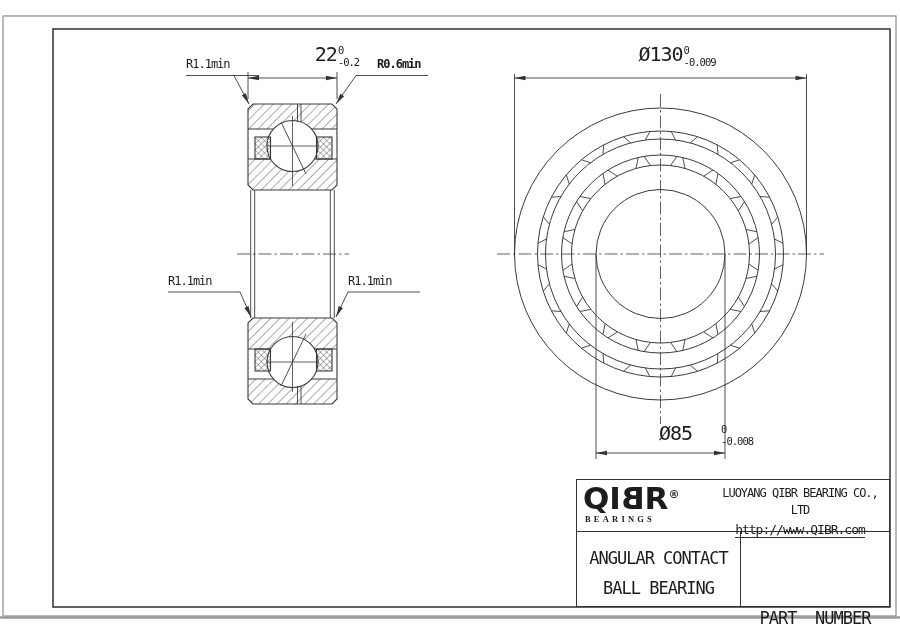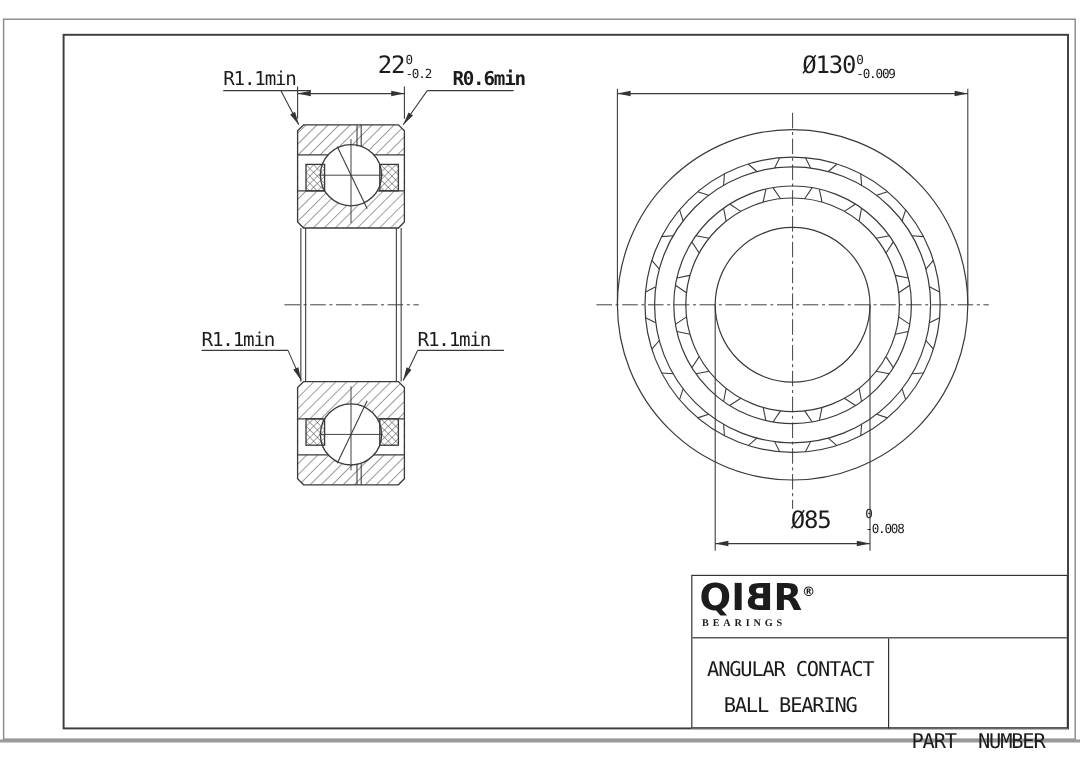--- a/index.html
+++ b/index.html
@@ -5,21 +5,21 @@
   html,body{margin:0;padding:0;background:#fff;}
   .sheet{position:relative;width:900px;height:636px;background:#fff;overflow:hidden;
          font-family:"DejaVu Sans Mono","Liberation Mono",monospace;color:#1c1c1c;}
   svg{position:absolute;left:0;top:0;}
   
   .dim{position:absolute;display:flex;align-items:flex-start;white-space:nowrap;
        font-size:20px;line-height:1;transform:translateX(-50%);margin-left:45px;}
   .dim .dim-main{letter-spacing:-1px;}
   .dim .tol{display:inline-flex;flex-direction:column;font-size:10.5px;line-height:1.1;
             margin-left:1px;margin-top:1px;letter-spacing:-1px;}
-  .rlabel{position:absolute;font-size:16px;line-height:1;white-space:nowrap;letter-spacing:-1px;}
+  .rlabel{position:absolute;font-size:12px;line-height:1;white-space:nowrap;letter-spacing:-1px;}
   
   .title-block{position:absolute;left:576px;top:479px;width:314px;height:128px;
                border:1.6px solid #333;box-sizing:border-box;background:#fff;}
   .tb-top{height:51px;border-bottom:1.4px solid #333;display:flex;}
   .tb-logo{width:128px;padding-left:6px;padding-top:3px;
            font-family:"DejaVu Sans","Liberation Sans",sans-serif;}
   .logo-main{font-size:31px;font-weight:bold;letter-spacing:0;line-height:1;display:inline-block;}
   .logo-main .mirror{display:inline-block;transform:scaleX(-1);}
   .logo-reg{font-size:11px;font-weight:bold;vertical-align:super;line-height:1;}
   .logo-sub{font-size:8.5px;font-weight:bold;letter-spacing:3.2px;margin-top:0px;margin-left:2px;font-family:Liberation Serif, serif;}
@@ -213,21 +213,21 @@
   </svg>
 
   <div class="dim" style="left:292px;top:44px;">
     <span class="dim-main">22</span>
     <span class="tol">
       <span>0</span>
       <span>-0.2</span>
     </span>
   </div>
 
-  <div class="dim" style="left:662px;top:44px;">
+  <div class="dim" style="left:632px;top:44px;">
     <span class="dim-main"><span>Ø</span><span>130</span></span>
     <span class="tol">
       <span>0</span>
       <span>-0.009</span>
     </span>
   </div>
 
   <div class="dim" style="left:661px;top:423px;gap:28px;">
     <span class="dim-main"><span>Ø</span><span>85</span></span>
     <span class="tol">
@@ -240,20 +240,24 @@
   <div class="rlabel" style="left:377px;top:58px;font-weight:bold;">R0.6min</div>
   <div class="rlabel" style="left:168px;top:274.5px;">R1.1min</div>
   <div class="rlabel" style="left:348px;top:274.5px;">R1.1min</div>
 
   <div class="title-block">
     <div class="tb-top">
       <div class="tb-logo">
         <span class="logo-main"><span>QI</span><span class="mirror">B</span><span>R</span><span class="logo-reg">®</span></span>
         <div class="logo-sub">BEARINGS</div>
       </div>
+      <div class="tb-company">
+        <div class="co-name">LUOYANG QIBR BEARING CO., LTD</div>
+        <div class="tb-url">http://www.QIBR.com</div>
+      </div>
     </div>
     <div class="tb-bottom">
       <div class="tb-product">
         <div>ANGULAR CONTACT</div>
         <div>BALL BEARING</div>
       </div>
       <div class="tb-part">
         <div>PART  NUMBER</div>
         
       </div>

